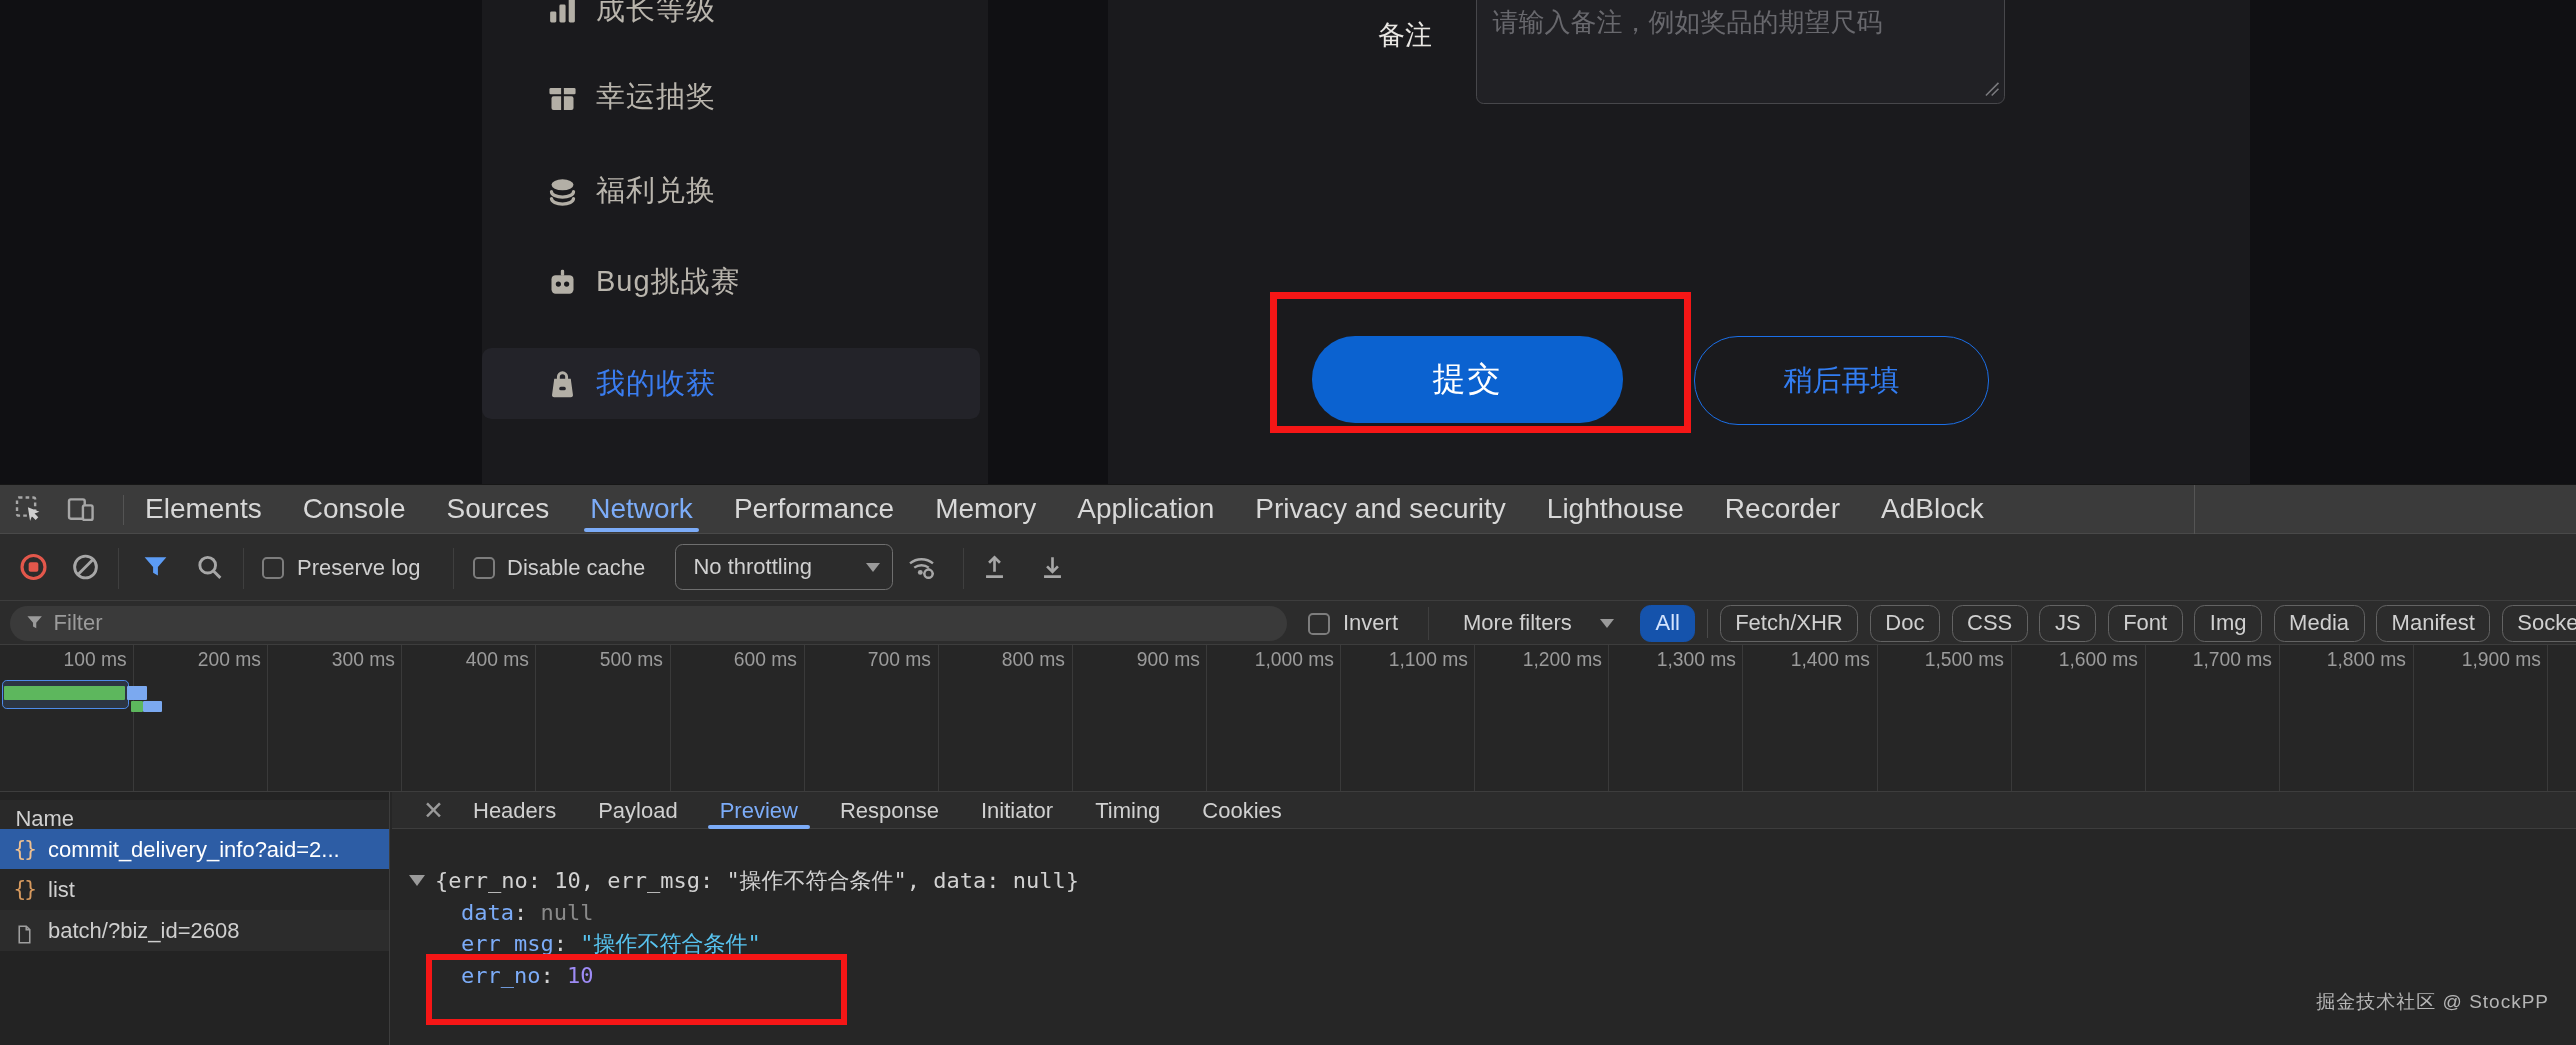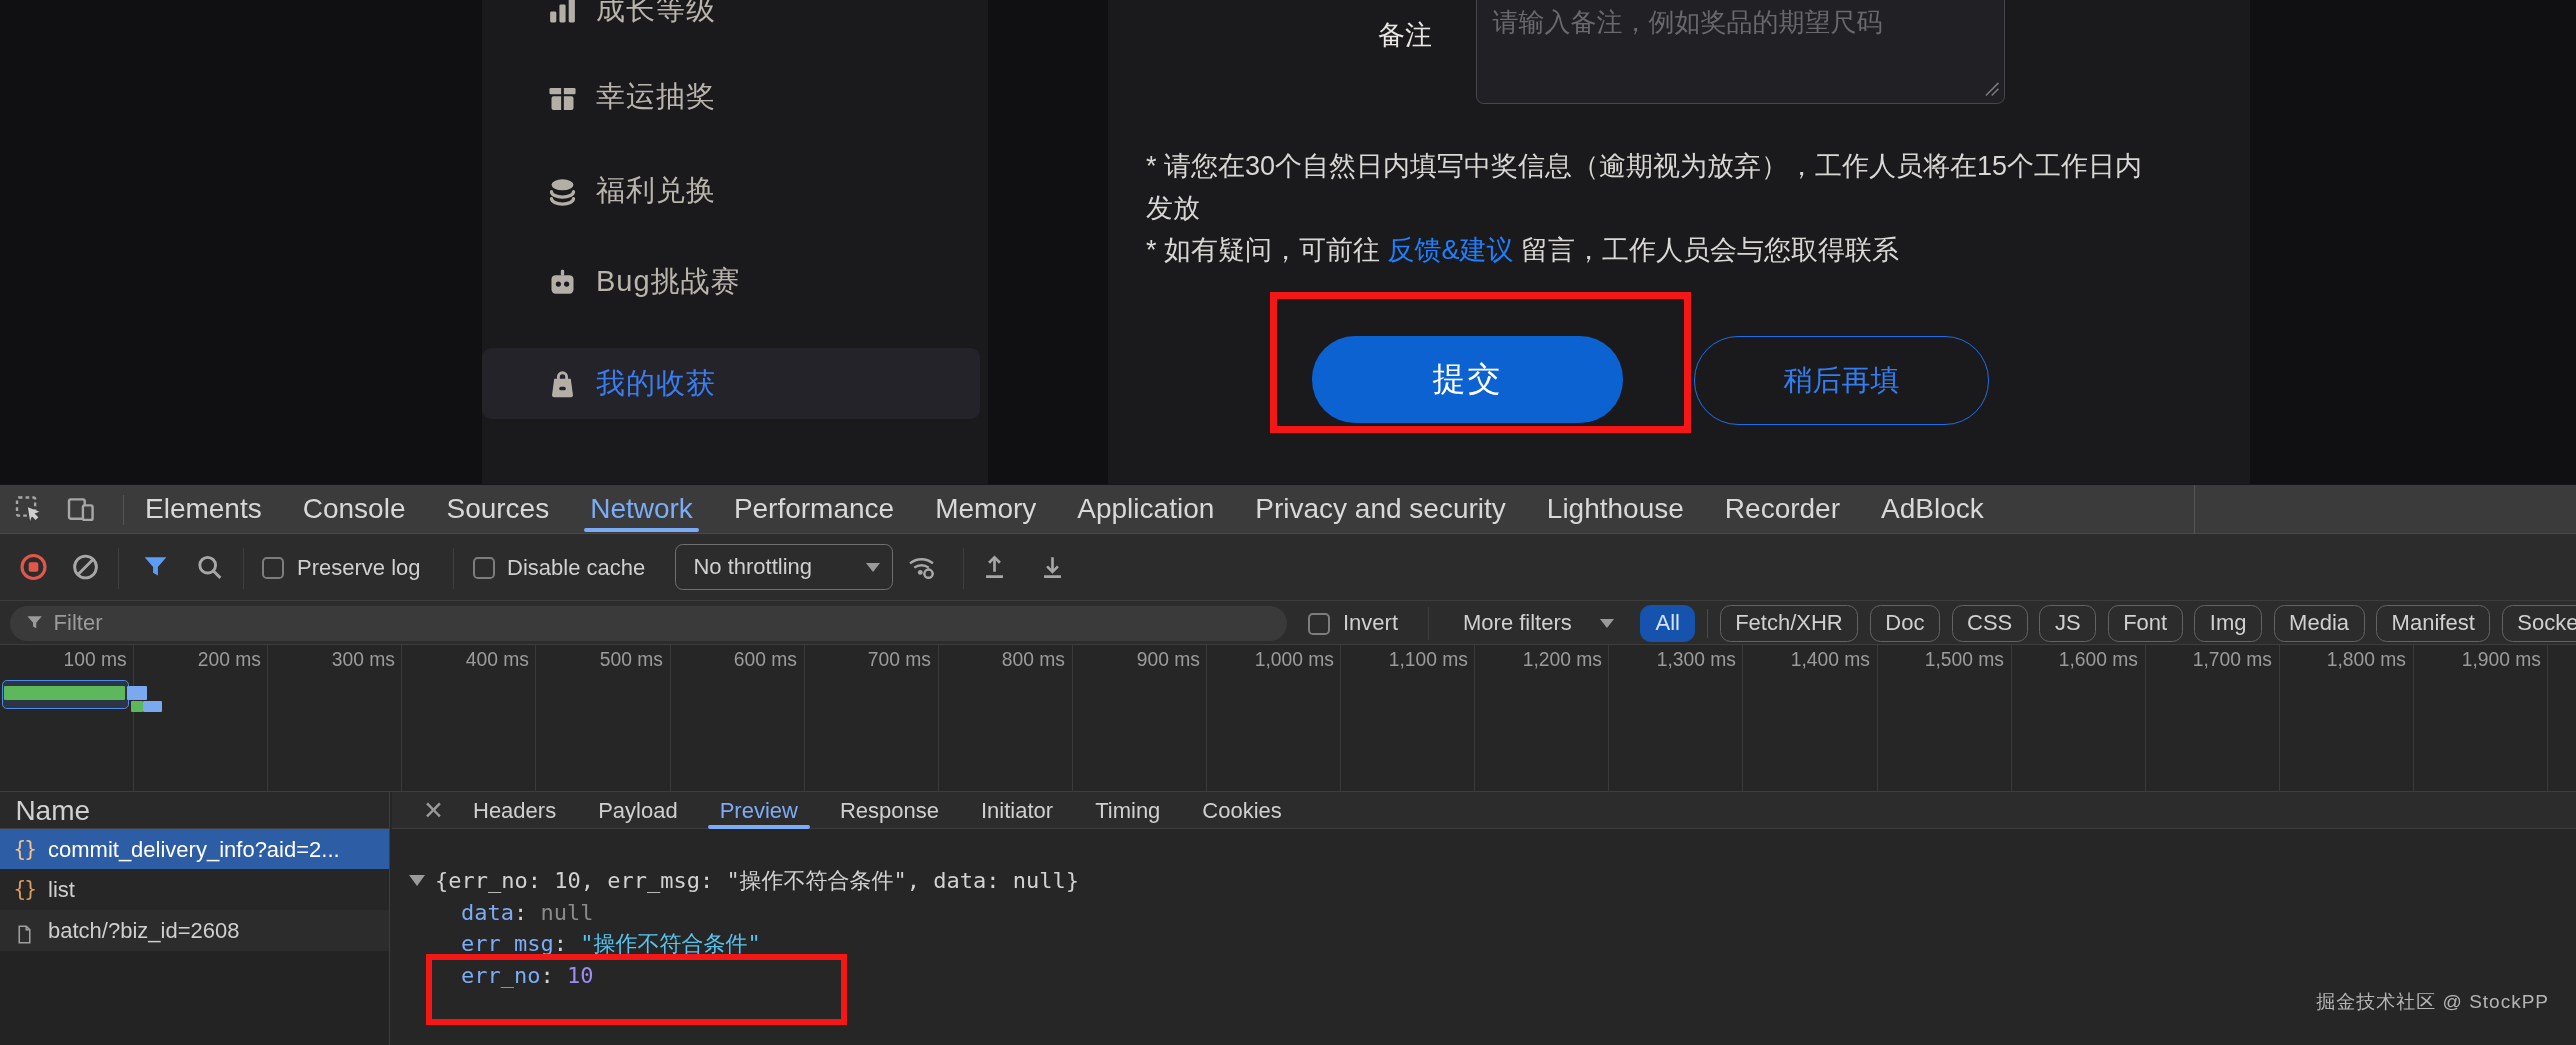--- a/index.html
+++ b/index.html
@@ -89,22 +89,22 @@
   .gridline { position:absolute; top:0; bottom:0; width:1px; background:#3a3a3a; }
   .tick-label { position:absolute; top:3.9px; width:145px; text-align:right; font-size:19.3px; color:#9b9b9b; }
   #wf-selection { position:absolute; left:1.9px; top:35px; width:127px; height:29px; border:1.9px solid #4e8bea; border-radius:4.8px; background:rgba(78,139,234,0.15); }
   .wf-bar { position:absolute; border-radius:1px; }
   .wf-green { background:#5db75d; }
   .wf-blue { background:#7ba9f0; }
 
   
   #dt-bottom { position:absolute; left:0; top:307px; width:2576px; height:255px; }
   #req-panel { position:absolute; left:0; top:0; width:390px; height:255px; background:#232323; border-right:1.9px solid #3d3d3d; }
-  #req-header { position:absolute; left:0; top:0; width:100%; height:37px; background:#292929; border-bottom:1px solid #3d3d3d;
-     font-size:28px; color:#d0d0d0; line-height:37px; padding-left:15.4px; }
+  #req-header { position:absolute; left:0; top:8px; width:100%; height:37px; background:#292929; border-bottom:1px solid #3d3d3d;
+     font-size:22px; color:#d0d0d0; line-height:37px; padding-left:15.4px; }
   .req-row { position:absolute; left:0; width:100%; height:41px; cursor:pointer; }
   .req-row .r-icon { position:absolute; left:13.5px; top:0; height:41px; line-height:41px; font-family:"DejaVu Sans Mono",monospace; font-size:21px; color:#d89a5e; letter-spacing:-1.9px; }
   .req-row .r-icon svg { position:relative; top:8.7px; width:21px; height:23px; }
   .req-row .r-label { position:absolute; left:48px; top:0; height:41px; line-height:41px; font-size:22px; color:#cfcfcf; white-space:nowrap; overflow:hidden; max-width:328px; }
   .req-row.selected { background:#2d5da5; }
   .req-row.selected .r-label { color:#fff; }
   .req-row.selected .r-icon { color:#efc090; }
 
   #detail-panel { position:absolute; left:392px; top:0; width:2184px; height:255px; background:#262626; }
   #detail-tabstrip { position:absolute; left:0; top:0; width:100%; height:37px; background:#2c2c2c; border-bottom:1px solid #3d3d3d; }
@@ -192,25 +192,20 @@
     <div id="main-panel"></div>
 
     <div id="note-row-label">备注</div>
     <div id="textarea-wrap">
       <textarea id="note-textarea" placeholder="请输入备注，例如奖品的期望尺码" style=""></textarea>
       <svg id="resize-handle" viewBox="0 0 18 18">
         <path d="M3 16L16 3 M9 16l7-7" stroke="#7a7a7e" stroke-width="1.6" fill="none"></path>
       </svg>
     </div>
 
-    <div id="notice-block">
-      <div class="n-line">* 请您在30个自然日内填写中奖信息（逾期视为放弃），工作人员将在15个工作日内</div>
-      <div class="n-line">发放</div>
-      <div class="n-line"><span>* 如有疑问，可前往 </span><span class="feedback-link">反馈&amp;建议</span><span> 留言，工作人员会与您取得联系</span></div>
-    </div>
 
     <button id="submit-button">提交</button>
     <button id="later-button">稍后再填</button>
     <div id="red-box-1" class="red-annotation"></div>
   </section>
 
   <section id="devtools">
 
     <div id="dt-tabbar">
       <span class="tb-icon" id="inspect-icon">

